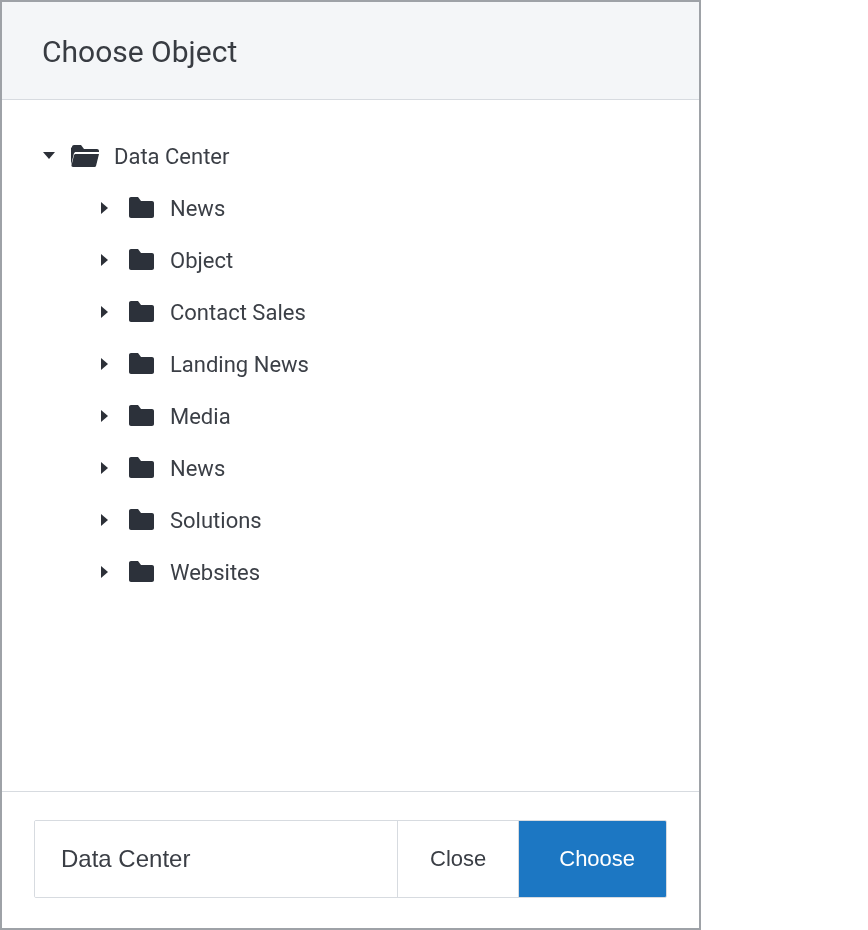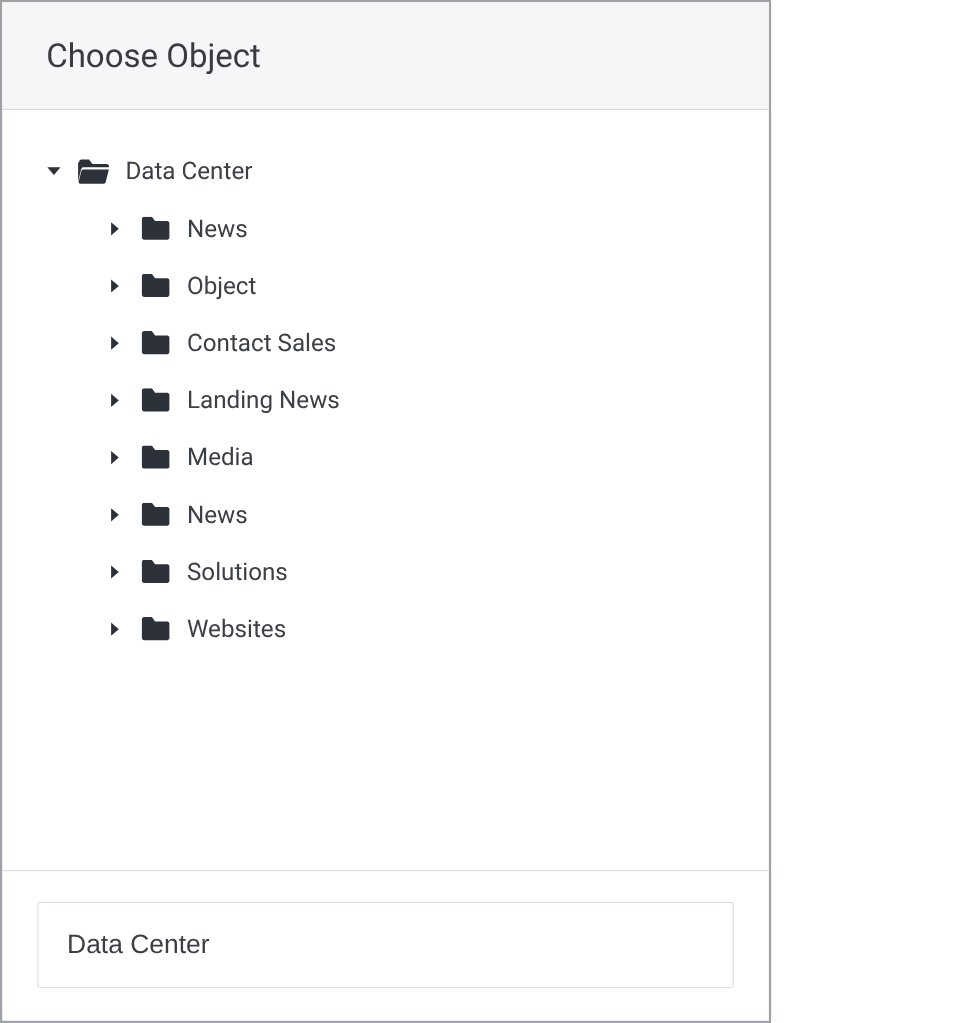--- a/index.html
+++ b/index.html
@@ -250,16 +250,18 @@
         <span class="node-label">Websites</span>
       </div>
 
 
     </div>
   </div>
 
   <div class="modal-footer">
     <div class="footer-bar">
       <input class="selected-field" type="text" readonly="" value="Data Center" style="">
+      <button class="btn">Close</button>
+      <button class="btn btn-primary">Choose</button>
     </div>
   </div>
 
 </div>
 
 </body></html>

